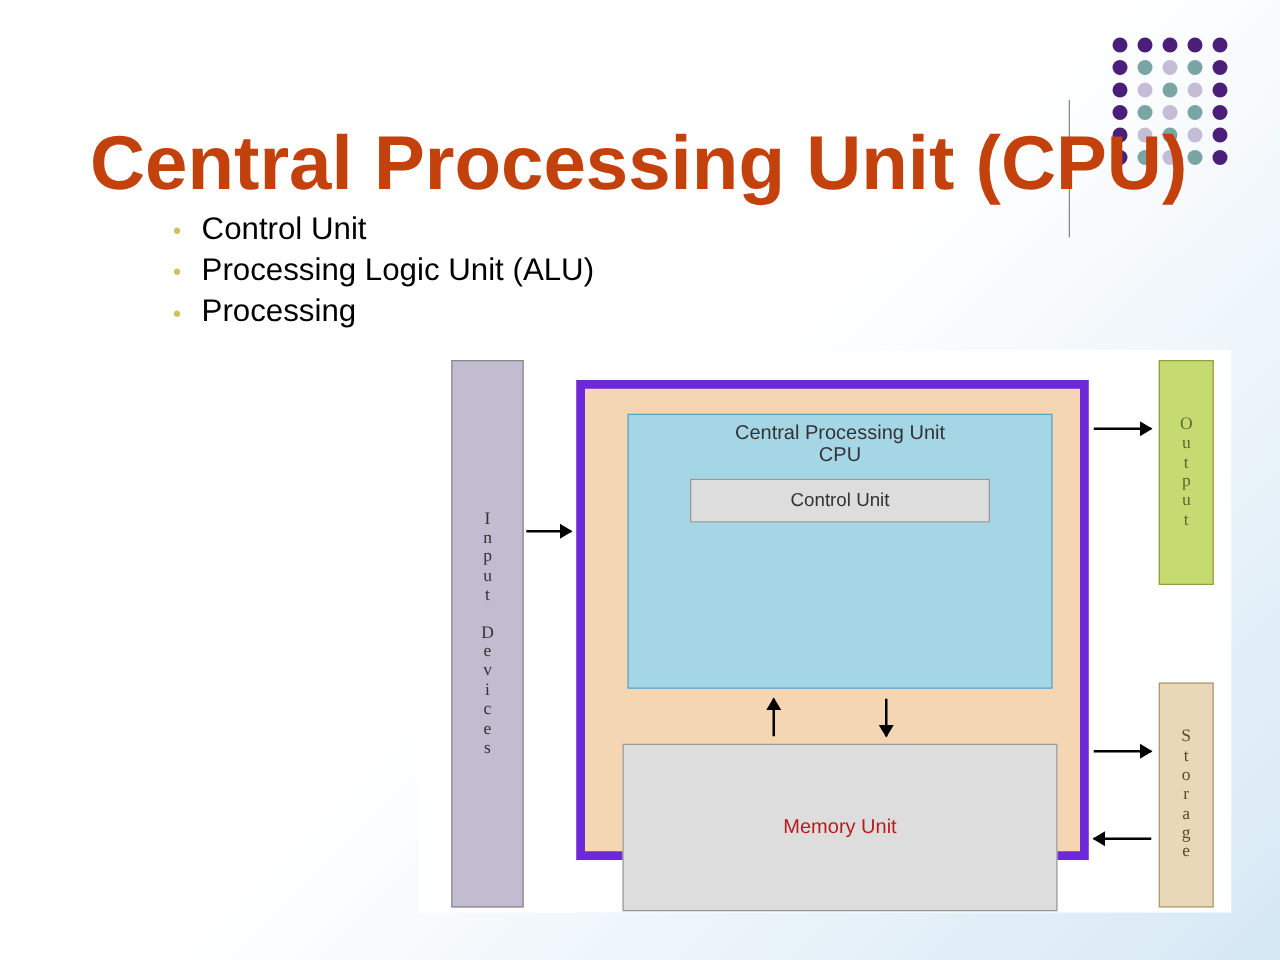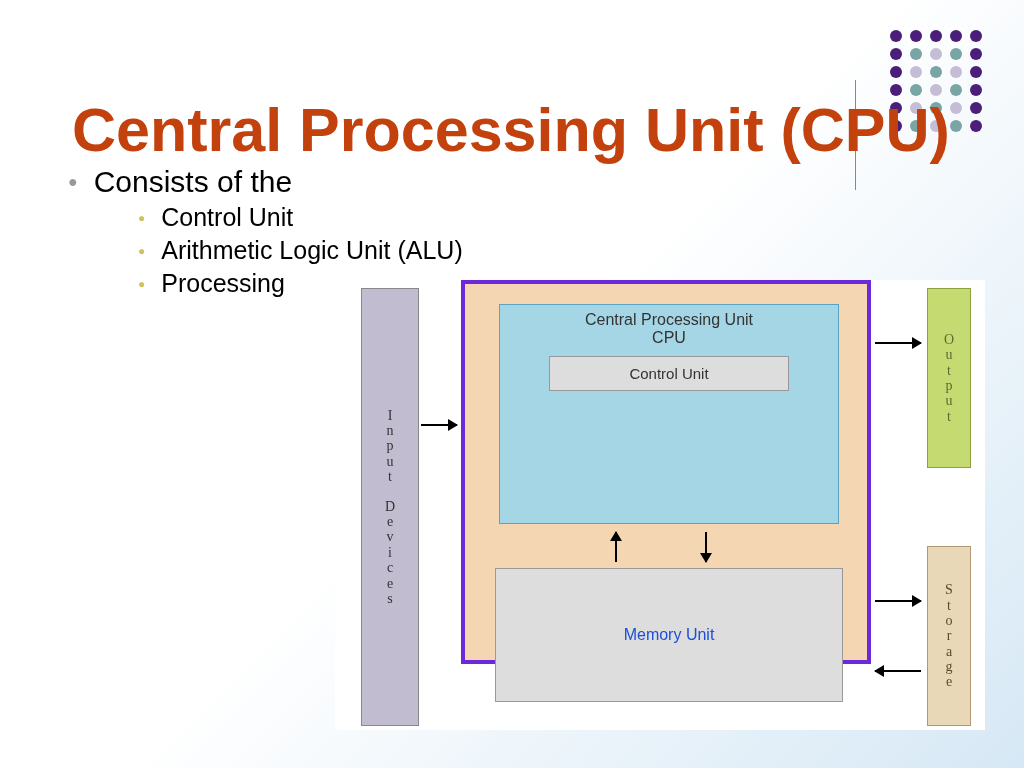--- a/index.html
+++ b/index.html
@@ -81,25 +81,25 @@
   align-items: center;
   line-height: 1.1;
   font-family: 'Times New Roman', serif;
 }
 .vertical-text span { display: block; }
 .vertical-text .gap { height: 14px; }
 
 .main-box {
   position: absolute;
   left: 126px;
-  top: 0;
+  top: 24px;
   width: 410px;
   height: 384px;
   background: #f5d6b2;
-  border: 4px solid #6d28d9;
+  border: 7px solid #6d28d9;
 }
 .cpu-box {
   position: absolute;
   left: 34px;
   top: 20px;
   width: 340px;
   height: 220px;
   background: #a5d6e6;
   border: 1px solid #5ca3c2;
   display: flex;
@@ -125,21 +125,21 @@
   left: 30px;
   top: 284px;
   width: 348px;
   height: 134px;
   background: #ddd;
   border: 1px solid #999;
   display: flex;
   align-items: center;
   justify-content: center;
   font-size: 16px;
-  color: #1d4ed8;
+  color: #b91c1c;
   text-align: center;
 }
 .output-box {
   position: absolute;
   left: 592px;
   top: 8px;
   width: 44px;
   height: 180px;
   background: #c5db72;
   border: 1px solid #8da040;
@@ -237,29 +237,26 @@
     <div class="dot lav"></div>
     <div class="dot teal"></div>
     <div class="dot purple"></div>
 </div>
 
 <div class="vline"></div>
 
 <h1 class="title">Central Processing Unit (CPU)</h1>
 
 <ul class="bullets">
-  <li class="b1">
-      <span>Consists of the</span>
-    </li>
   <ul class="sub-bullets">
     <li>
         <span>Control Unit</span>
       </li>
     <li>
-        <span>Arithmetic Logic Unit (ALU)</span>
+        <span>Processing Logic Unit (ALU)</span>
       </li>
     <li>
         <span>Processing</span>
       </li>
   </ul>
 </ul>
 
 <div class="diagram">
 
   <div class="input-box">

